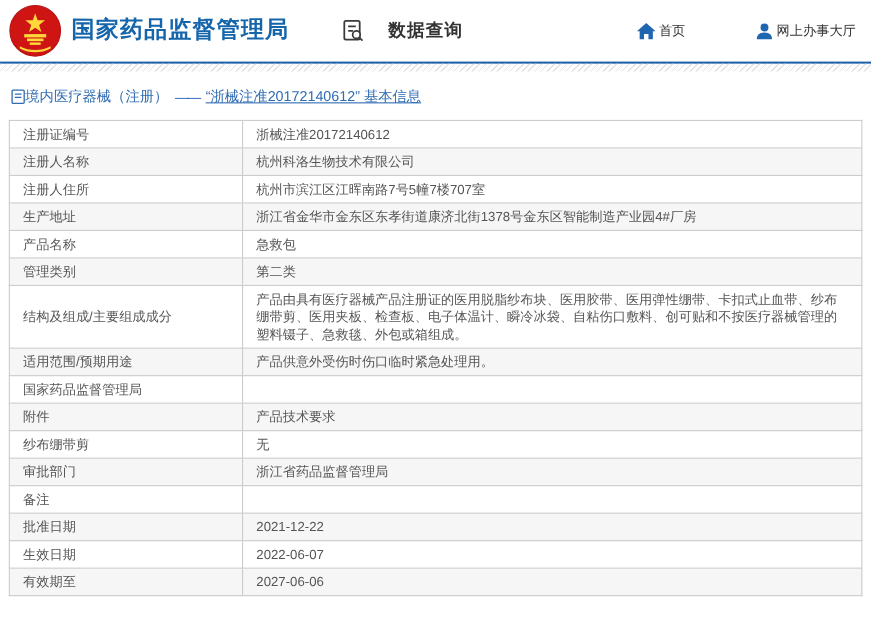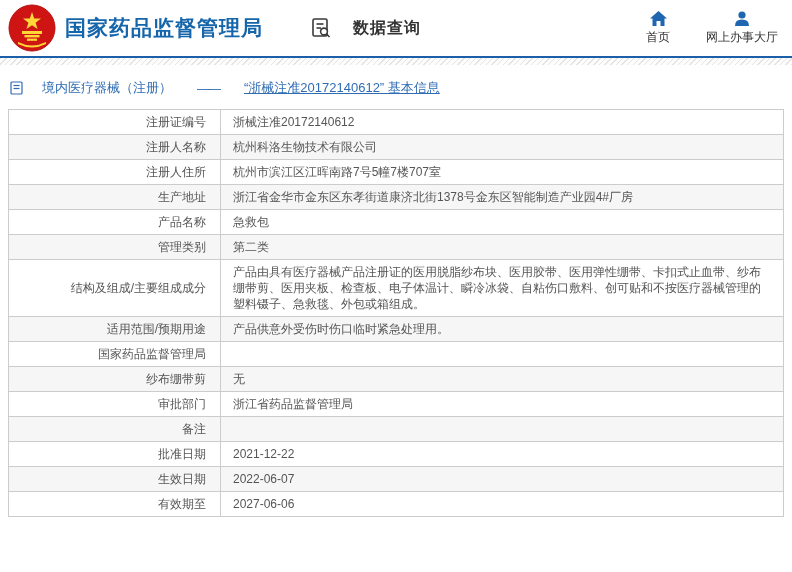--- a/index.html
+++ b/index.html
@@ -8,37 +8,37 @@
 
   
   .header { height:56px; display:flex; align-items:center; padding:0 14px 0 8px; background:#fff; }
   .emblem { width:48px; height:48px; flex:0 0 48px; }
   .brand { margin-left:9px; }
   .brand-cn { font-size:21px; font-weight:bold; color:#1565ab; letter-spacing:1px; line-height:24px; }
   .brand-en { font-size:9.5px; color:#d0281c; margin-top:2px; }
   .data-query { display:flex; align-items:center; margin-left:46px; gap:20px; }
   .data-query-label { font-size:16px; color:#333; font-weight:bold; letter-spacing:1px; }
   .header-spacer { flex:1; }
-  .nav-item { display:flex; flex-direction:column; align-items:center; gap:3px; margin-left:36px; cursor:pointer;justify-content:center; }
+  .nav-item { display:flex; flex-direction:row; align-items:center; gap:3px; margin-left:64px; cursor:pointer;justify-content:center; }
   .nav-item .nav-label { font-size:12px; color:#333; }
 
   .blue-line { height:2px; background:#1a5fa8; }
   .hatch-band { height:7px; background:#fdfdfd;
     background-image:repeating-linear-gradient(135deg,#e3e3e3 0 1px,transparent 1px 4px); }
 
   
-  .breadcrumb { display:flex; align-items:center; gap:19px; padding:14px 0 10px 10px; font-size:13px; color:#2f6cb3; }
+  .breadcrumb { display:flex; align-items:center; gap:0; padding:14px 0 10px 10px; font-size:13px; color:#2f6cb3; }
   .breadcrumb .dash { margin:0 6px; letter-spacing:-2px; }
   .breadcrumb .crumb-title { color:#2f6cb3;text-decoration:underline; }
 
   
   .info-table { width:776px; margin:2px 8px 0 8px; border-collapse:collapse; table-layout:fixed; }
   .info-table col.c-label { width:212px; }
   .info-table td { border:1px solid #ccc; font-size:12px; color:#555; padding:4px 12px; line-height:16px; }
-  .info-table td.lbl { text-align:right; padding-right:14px;margin-left:24px; }
+  .info-table td.lbl { padding-right:14px;margin-left:24px; }
   .info-table tr { height:23px; }
   .info-table tr:nth-child(even) { background:#f6f6f6; }
 
   svg { display:block; }
 </style>
 </head>
 <body>
 
 <div class="header">
   <span class="emblem">
@@ -143,20 +143,24 @@
       </tr>
     <tr>
         <td class="lbl">适用范围/预期用途</td>
         <td>产品供意外受伤时伤口临时紧急处理用。</td>
       </tr>
     <tr>
         <td class="lbl">国家药品监督管理局</td>
         <td></td>
       </tr>
     <tr>
+        <td class="lbl">附件</td>
+        <td>产品技术要求</td>
+      </tr>
+    <tr>
         <td class="lbl">纱布绷带剪</td>
         <td>无</td>
       </tr>
     <tr>
         <td class="lbl">审批部门</td>
         <td>浙江省药品监督管理局</td>
       </tr>
     <tr>
         <td class="lbl">备注</td>
         <td></td>

